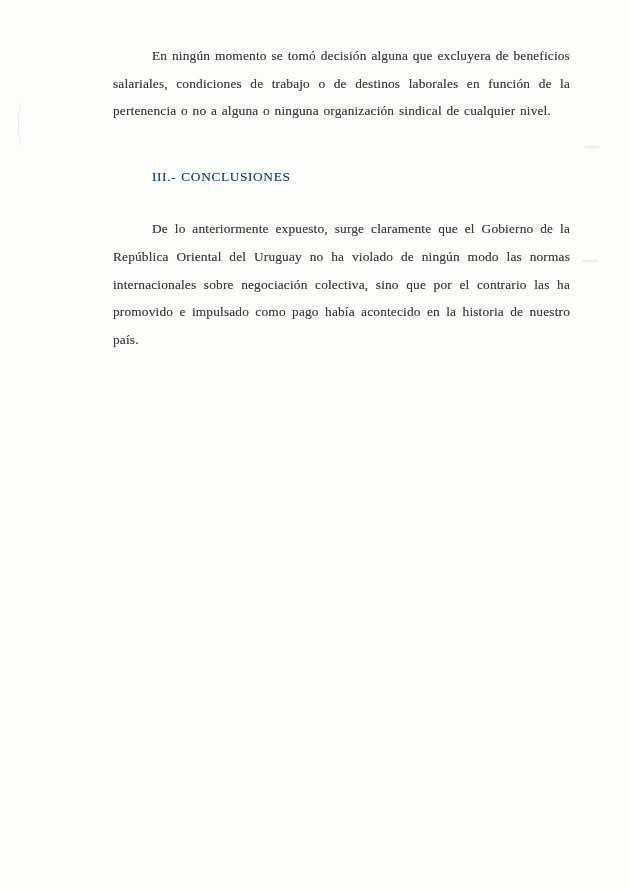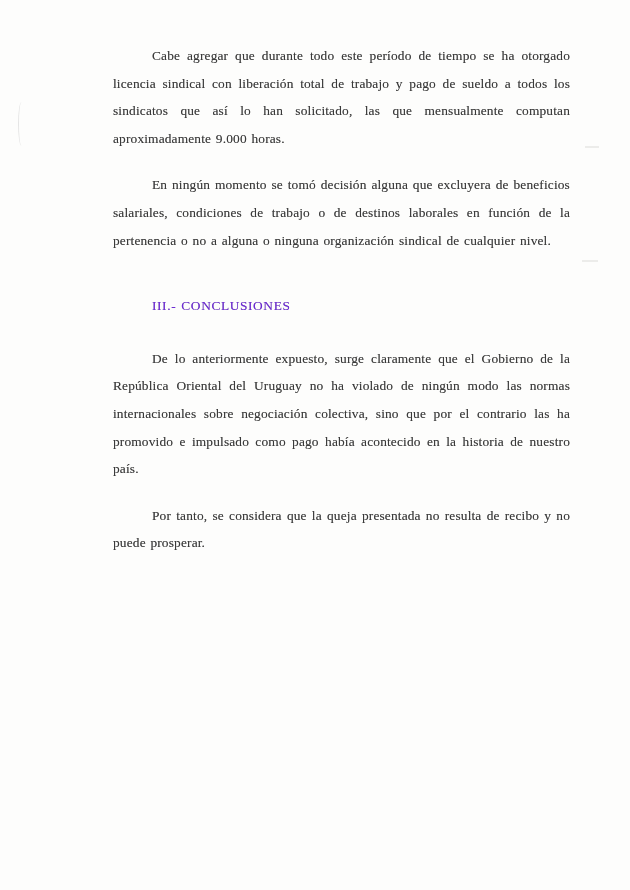--- a/index.html
+++ b/index.html
@@ -40,21 +40,21 @@
   }
   .para.indented {
     text-indent: 39px;
   }
   .heading {
     margin: 38px 0 25px 0;
     padding-left: 39px;
     font-size: 13.4px;
     font-weight: normal;
     letter-spacing: 0.6px;
-    color: #6d28d9;
+    color: #0c4a6e;
   }
   .last-para {
     margin-bottom: 0;
   }
   
   .artifact {
     position: absolute;
     pointer-events: none;
   }
   .artifact-left {
@@ -82,30 +82,28 @@
   }
 </style>
 </head>
 <body>
 
 <div class="page">
 
   <div class="text-block">
 
 
-    <p class="para indented">Cabe agregar que durante todo este período de tiempo se ha otorgado licencia sindical con liberación total de trabajo y pago de sueldo a todos los sindicatos que así lo han solicitado, las que mensualmente computan aproximadamente 9.000 horas.</p>
 
     <p class="para indented">En ningún momento se tomó decisión alguna que excluyera de beneficios salariales, condiciones de trabajo o de destinos laborales en función de la pertenencia o no a alguna o ninguna organización sindical de cualquier nivel.</p>
 
     <h2 class="heading">III.- CONCLUSIONES</h2>
 
     <p class="para indented">De lo anteriormente expuesto, surge claramente que el Gobierno de la República Oriental del Uruguay no ha violado de ningún modo las normas internacionales sobre negociación colectiva, sino que por el contrario las ha promovido e impulsado como pago había acontecido en la historia de nuestro país.</p>
 
 
-    <p class="para indented last-para">Por tanto, se considera que la queja presentada no resulta de recibo y no puede prosperar.</p>
 
   </div>
 
   <div class="artifact artifact-left"></div>
 
   <div class="artifact artifact-right-1"></div>
 
   <div class="artifact artifact-right-2"></div>
 
 </div>

